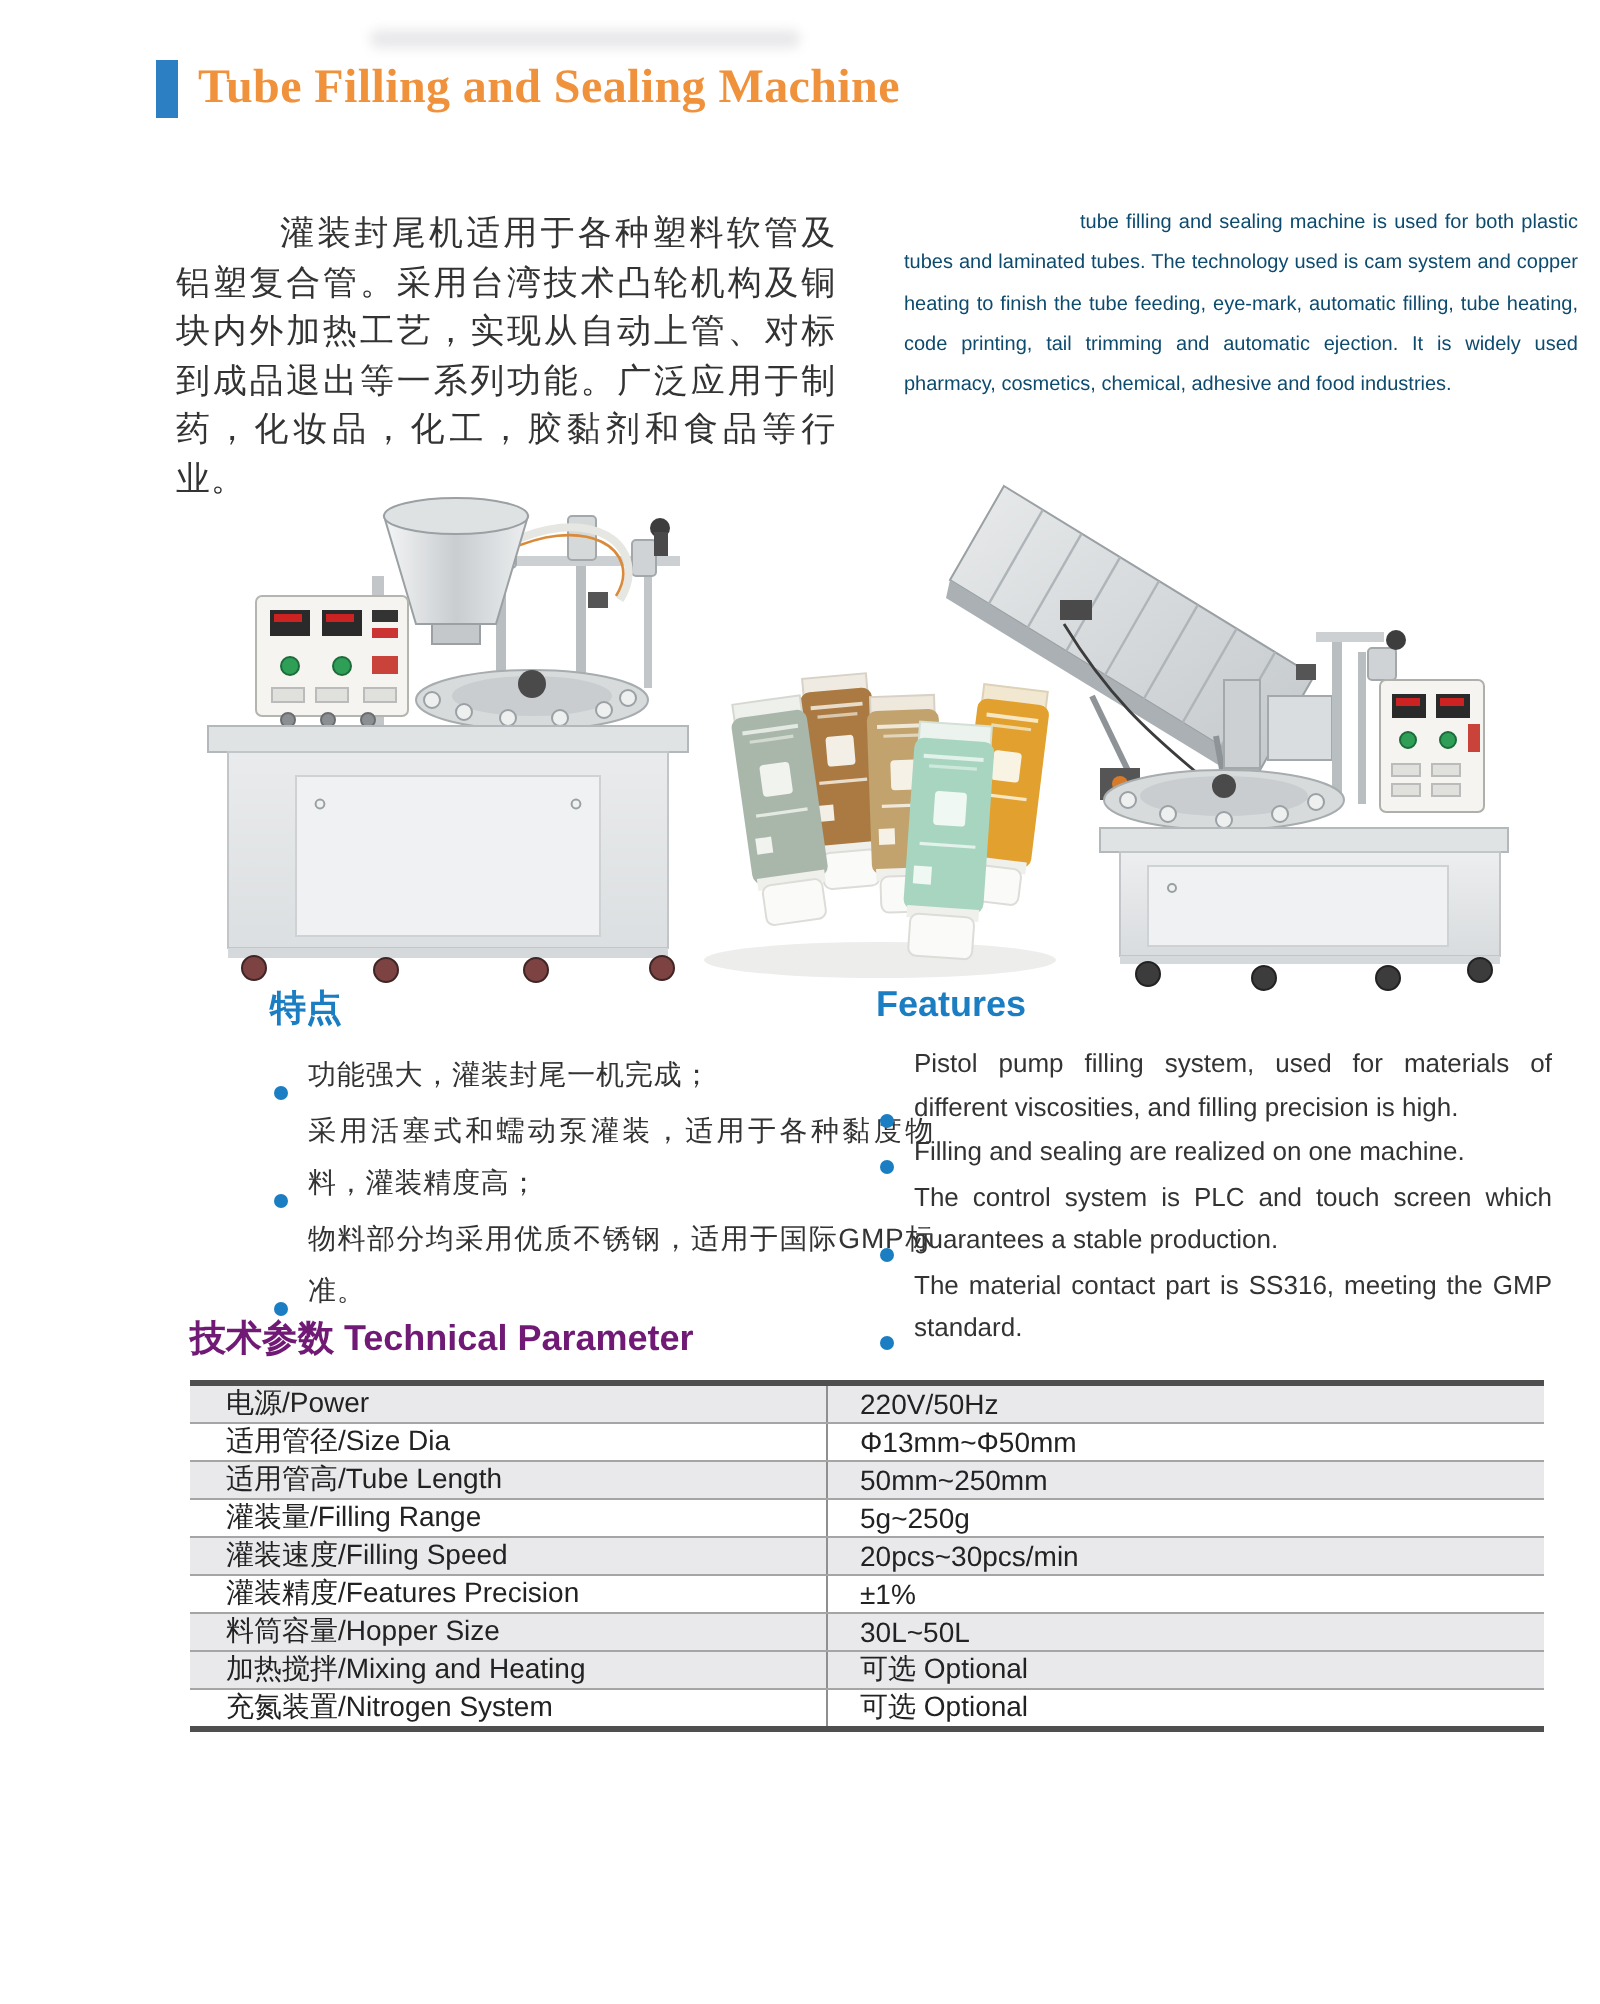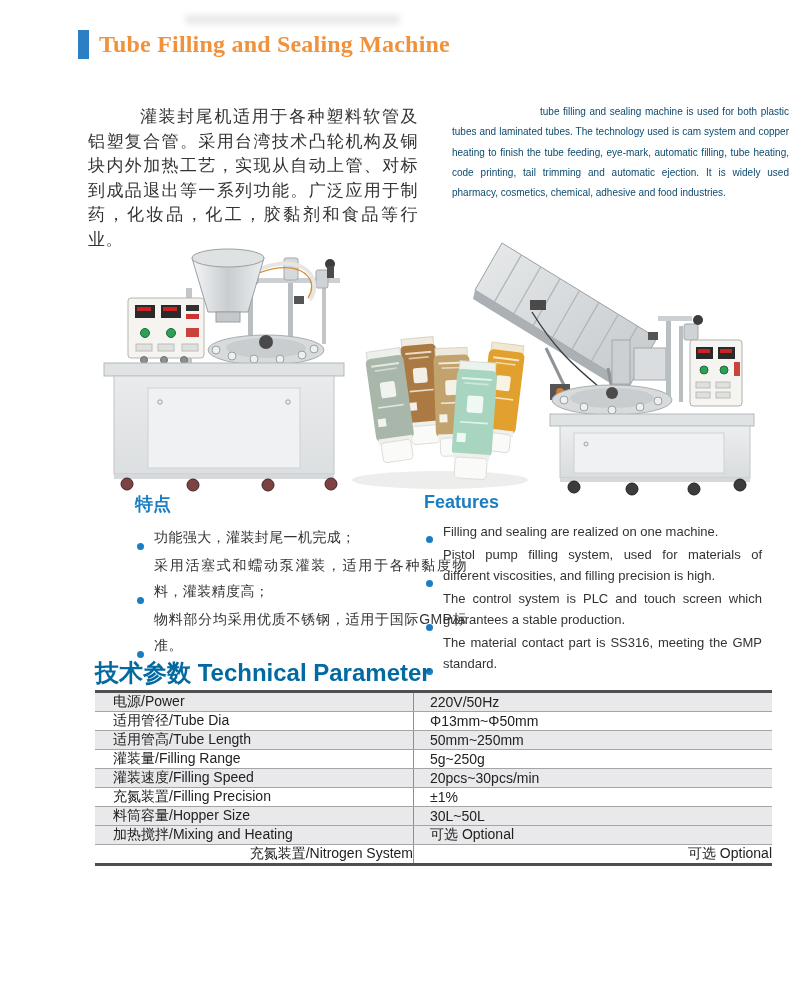--- a/index.html
+++ b/index.html
@@ -20,40 +20,40 @@
     line-height:24.5px;text-align:justify;text-indent:52px;color:#333;letter-spacing:.4px;}
   .intro-en{position:absolute;left:452px;top:92px;width:337px;font-size:10px;
     line-height:20.3px;text-align:justify;text-indent:88px;color:#0c4a6e;}
   
   .photos{position:absolute;left:0;top:228px;width:800px;height:272px;}
   .photo-left{position:absolute;left:98px;top:2px;z-index:1;}
   .photo-right{position:absolute;left:462px;top:0;z-index:1;}
   .photo-tubes{position:absolute;left:345px;top:100px;z-index:3;}
   
   .feat-cn{position:absolute;left:95px;top:492px;width:332px;margin-left:40px;}
-  .feat-en{position:absolute;left:424px;top:492px;width:338px;}
+  .feat-en{position:absolute;left:438px;top:492px;width:338px;}
   .feat-heading{color:#1b7ec2;font-weight:bold;font-size:18px;margin:0 0 8px 0;}
   .feat-list{list-style:none;margin:0;padding:0;}
   .feat-list li{display:flex;align-items:flex-end;}
   .dot{flex:none;width:7px;height:7px;border-radius:50%;background:#1b7ec2;
     margin:8px 10px 0 2px;}
   .feat-cn .feat-list li{font-size:14px;line-height:26px;margin-bottom:2px;
     letter-spacing:.4px;text-align:justify;}
   .feat-en .feat-list li{font-size:13px;line-height:21.5px;margin-bottom:1px;}
   .feat-en .feat-list li .txt{text-align:justify;flex:1;}
   .feat-cn .feat-list li .txt{flex:1;}
   
-  .tech-heading{position:absolute;left:95px;top:657px;color:#0369a1;
-    font-weight:bold;font-size:24px;}
+  .tech-heading{position:absolute;left:95px;top:657px;color:#701a75;
+    font-weight:bold;font-size:18px;}
   .param-wrap{position:absolute;left:95px;top:690px;width:677px;
     border-top:3px solid #4f4f4f;border-bottom:3px solid #4f4f4f;}
   table.param{border-collapse:collapse;width:100%;table-layout:fixed;}
   table.param td{height:17px;font-size:14px;color:#222;
     border-bottom:1px solid #a5a5a5;padding:0 0 0 18px;vertical-align:middle;}
-  table.param tr:last-child td{border-bottom:none;text-align:right;}
+  table.param tr:last-child td{border-bottom:none;}
   table.param td.lab{width:300px;}
   table.param td.val{border-left:1px solid #8f8f8f;padding-left:16px;}
   table.param tr.alt{background:#e9e9eb;}
 </style>
 </head>
 <body>
 
 <div class="page">
 
   <div class="ghost"></div>
@@ -313,25 +313,25 @@
           <span class="txt">物料部分均采用优质不锈钢，适用于国际GMP标准。</span>
         </li>
     </ul>
   </div>
 
   <div class="feat-en">
     <div class="feat-heading">Features</div>
     <ul class="feat-list">
       <li>
           <span class="dot"></span>
+          <span class="txt">Pistol pump filling system, used for materials of different viscosities, and filling precision is high.</span>
+        </li>
+      <li>
+          <span class="dot"></span>
           <span class="txt">Filling and sealing are realized on one machine.</span>
-        </li>
-      <li>
-          <span class="dot"></span>
-          <span class="txt">Pistol pump filling system, used for materials of different viscosities, and filling precision is high.</span>
         </li>
       <li>
           <span class="dot"></span>
           <span class="txt">The control system is PLC and touch screen which guarantees a stable production.</span>
         </li>
       <li>
           <span class="dot"></span>
           <span class="txt">The material contact part is SS316, meeting the GMP standard.</span>
         </li>
     </ul>
@@ -340,37 +340,37 @@
   <div class="tech-heading">技术参数 Technical Parameter</div>
 
   <div class="param-wrap">
     <table class="param">
       <tbody>
         <tr class="alt">
           <td class="lab">电源/Power</td>
           <td class="val">220V/50Hz</td>
         </tr>
         <tr>
-          <td class="lab">适用管径/Tube Dia</td>
+          <td class="lab">适用管径/Size Dia</td>
           <td class="val">Φ13mm~Φ50mm</td>
         </tr>
         <tr class="alt">
           <td class="lab">适用管高/Tube Length</td>
           <td class="val">50mm~250mm</td>
         </tr>
         <tr>
           <td class="lab">灌装量/Filling Range</td>
           <td class="val">5g~250g</td>
         </tr>
         <tr class="alt">
           <td class="lab">灌装速度/Filling Speed</td>
           <td class="val">20pcs~30pcs/min</td>
         </tr>
         <tr>
-          <td class="lab">充氮装置/Filling Precision</td>
+          <td class="lab">灌装精度/Features Precision</td>
           <td class="val">±1%</td>
         </tr>
         <tr class="alt">
           <td class="lab">料筒容量/Hopper Size</td>
           <td class="val">30L~50L</td>
         </tr>
         <tr class="alt">
           <td class="lab">加热搅拌/Mixing and Heating</td>
           <td class="val">可选 Optional</td>
         </tr>

